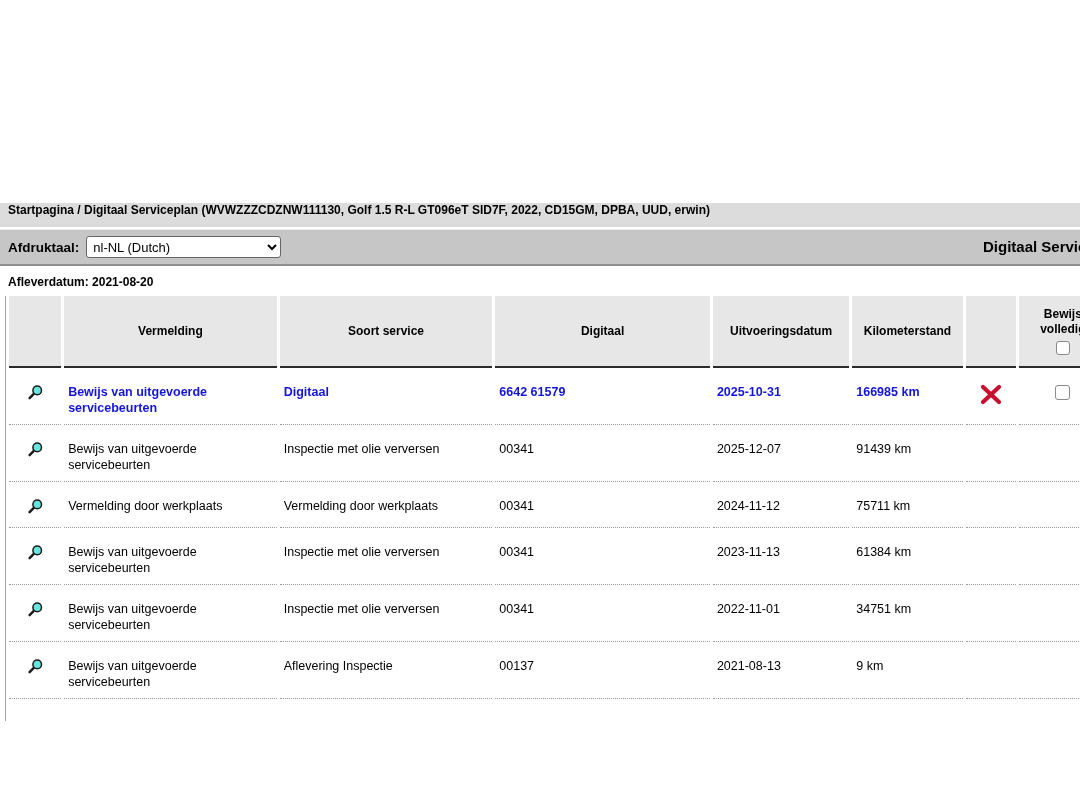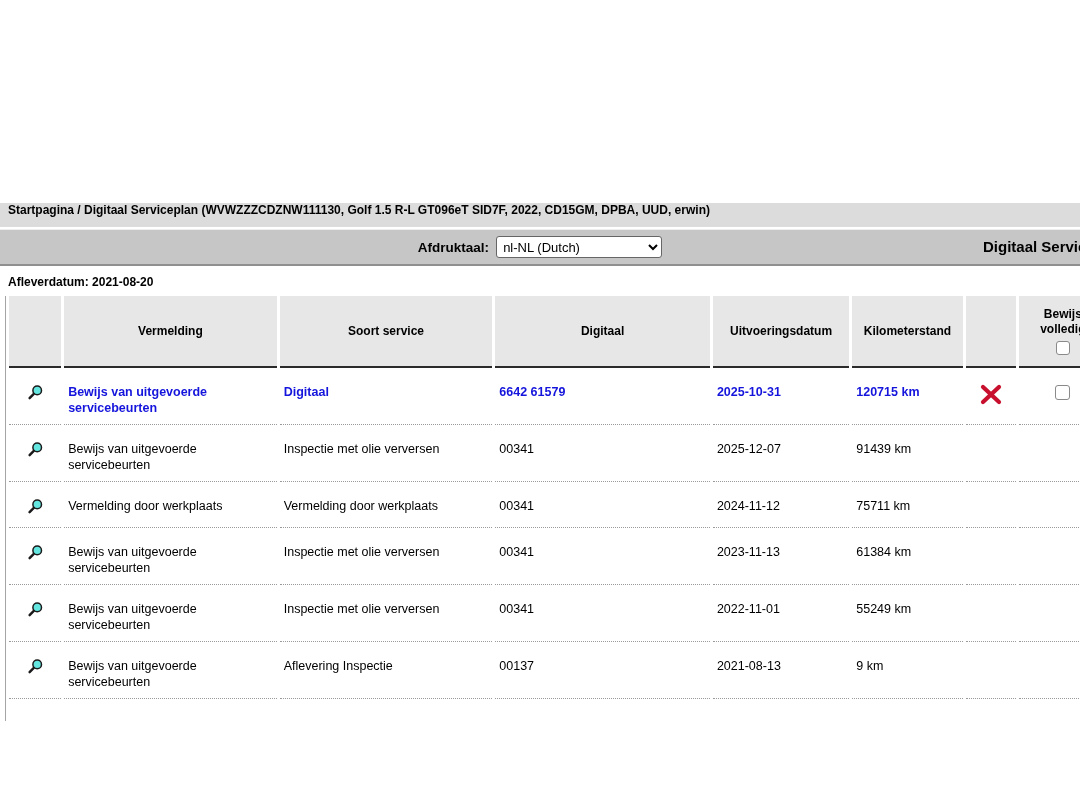--- a/index.html
+++ b/index.html
@@ -8,25 +8,25 @@
     font-family:"Liberation Sans","DejaVu Sans",sans-serif;color:#000;position:relative;
   }
   .top-spacer{height:203px;background:#fff;}
   .breadcrumb-bar{
     height:24px;background:#dcdcdc;display:flex;align-items:flex-start;
     padding:0 8px;font-size:12px;font-weight:bold;white-space:nowrap;overflow:hidden;
   }
   .bar-gap{height:2px;background:#ffffff;}
   .toolbar{
     height:34px;background:#c6c6c6;border-top:1px solid #eeeeee;border-bottom:2px solid #8f8f8f;
-    display:flex;align-items:center;padding:0 8px;position:relative;justify-content:center;
+    display:flex;align-items:center;padding:0 8px;position:relative;
   }
   .toolbar-label{font-size:13.5px;font-weight:bold;}
   .lang-select{
-    margin-left:7px;width:166px;height:22px;font-size:13px;
+    margin-left:7px;width:195px;height:22px;font-size:13px;
     font-family:"Liberation Sans","DejaVu Sans",sans-serif;
     border:1px solid #666;border-radius:3px;background:#fff;padding:0 2px;
   }
   .page-title{
     position:absolute;left:983px;top:8px;font-size:15px;font-weight:bold;white-space:nowrap;
   }
   .delivery-line{font-size:12px;font-weight:bold;padding:9px 0 7px 8px;border-radius:15px;}
   .table-wrap{margin-left:5px;border-left:1px solid #a5a5a5;padding-bottom:22px;}
   table.svc{
     border-collapse:separate;border-spacing:3px 0;table-layout:fixed;width:1104px;
@@ -108,21 +108,21 @@
       <td class="icon-cell">
         <svg class="mag-svg" width="17" height="17" viewBox="0 0 17 17">
               <circle cx="10.2" cy="6.4" r="4.3" fill="#63e6e0" stroke="#1a1a1a" stroke-width="1.5"></circle>
               <line x1="6.8" y1="9.8" x2="2.6" y2="14.2" stroke="#1a1a1a" stroke-width="2.4" stroke-linecap="round"></line>
             </svg>
       </td>
       <td>Bewijs van uitgevoerde servicebeurten</td>
       <td>Digitaal</td>
       <td>6642 61579</td>
       <td>2025-10-31</td>
-      <td>120715 km</td>
+      <td>166985 km</td>
       <td class="mark-cell">
         <svg class="x-svg" width="24" height="21" viewBox="0 0 24 21">
               <line x1="4" y1="3" x2="20" y2="18" stroke="#c8102e" stroke-width="4.2" stroke-linecap="round"></line>
               <line x1="20" y1="3" x2="4" y2="18" stroke="#c8102e" stroke-width="4.2" stroke-linecap="round"></line>
             </svg>
       </td>
       <td class="check-cell">
         <input type="checkbox" class="cb" style="">
       </td>
     </tr>
@@ -175,21 +175,21 @@
       <td class="icon-cell">
         <svg class="mag-svg" width="17" height="17" viewBox="0 0 17 17">
               <circle cx="10.2" cy="6.4" r="4.3" fill="#63e6e0" stroke="#1a1a1a" stroke-width="1.5"></circle>
               <line x1="6.8" y1="9.8" x2="2.6" y2="14.2" stroke="#1a1a1a" stroke-width="2.4" stroke-linecap="round"></line>
             </svg>
       </td>
       <td>Bewijs van uitgevoerde servicebeurten</td>
       <td>Inspectie met olie verversen</td>
       <td>00341</td>
       <td>2022-11-01</td>
-      <td>55249 km</td>
+      <td>34751 km</td>
       <td class="mark-cell"></td>
       <td class="check-cell"></td>
     </tr>
     <tr>
       <td class="icon-cell">
         <svg class="mag-svg" width="17" height="17" viewBox="0 0 17 17">
               <circle cx="10.2" cy="6.4" r="4.3" fill="#63e6e0" stroke="#1a1a1a" stroke-width="1.5"></circle>
               <line x1="6.8" y1="9.8" x2="2.6" y2="14.2" stroke="#1a1a1a" stroke-width="2.4" stroke-linecap="round"></line>
             </svg>
       </td>

